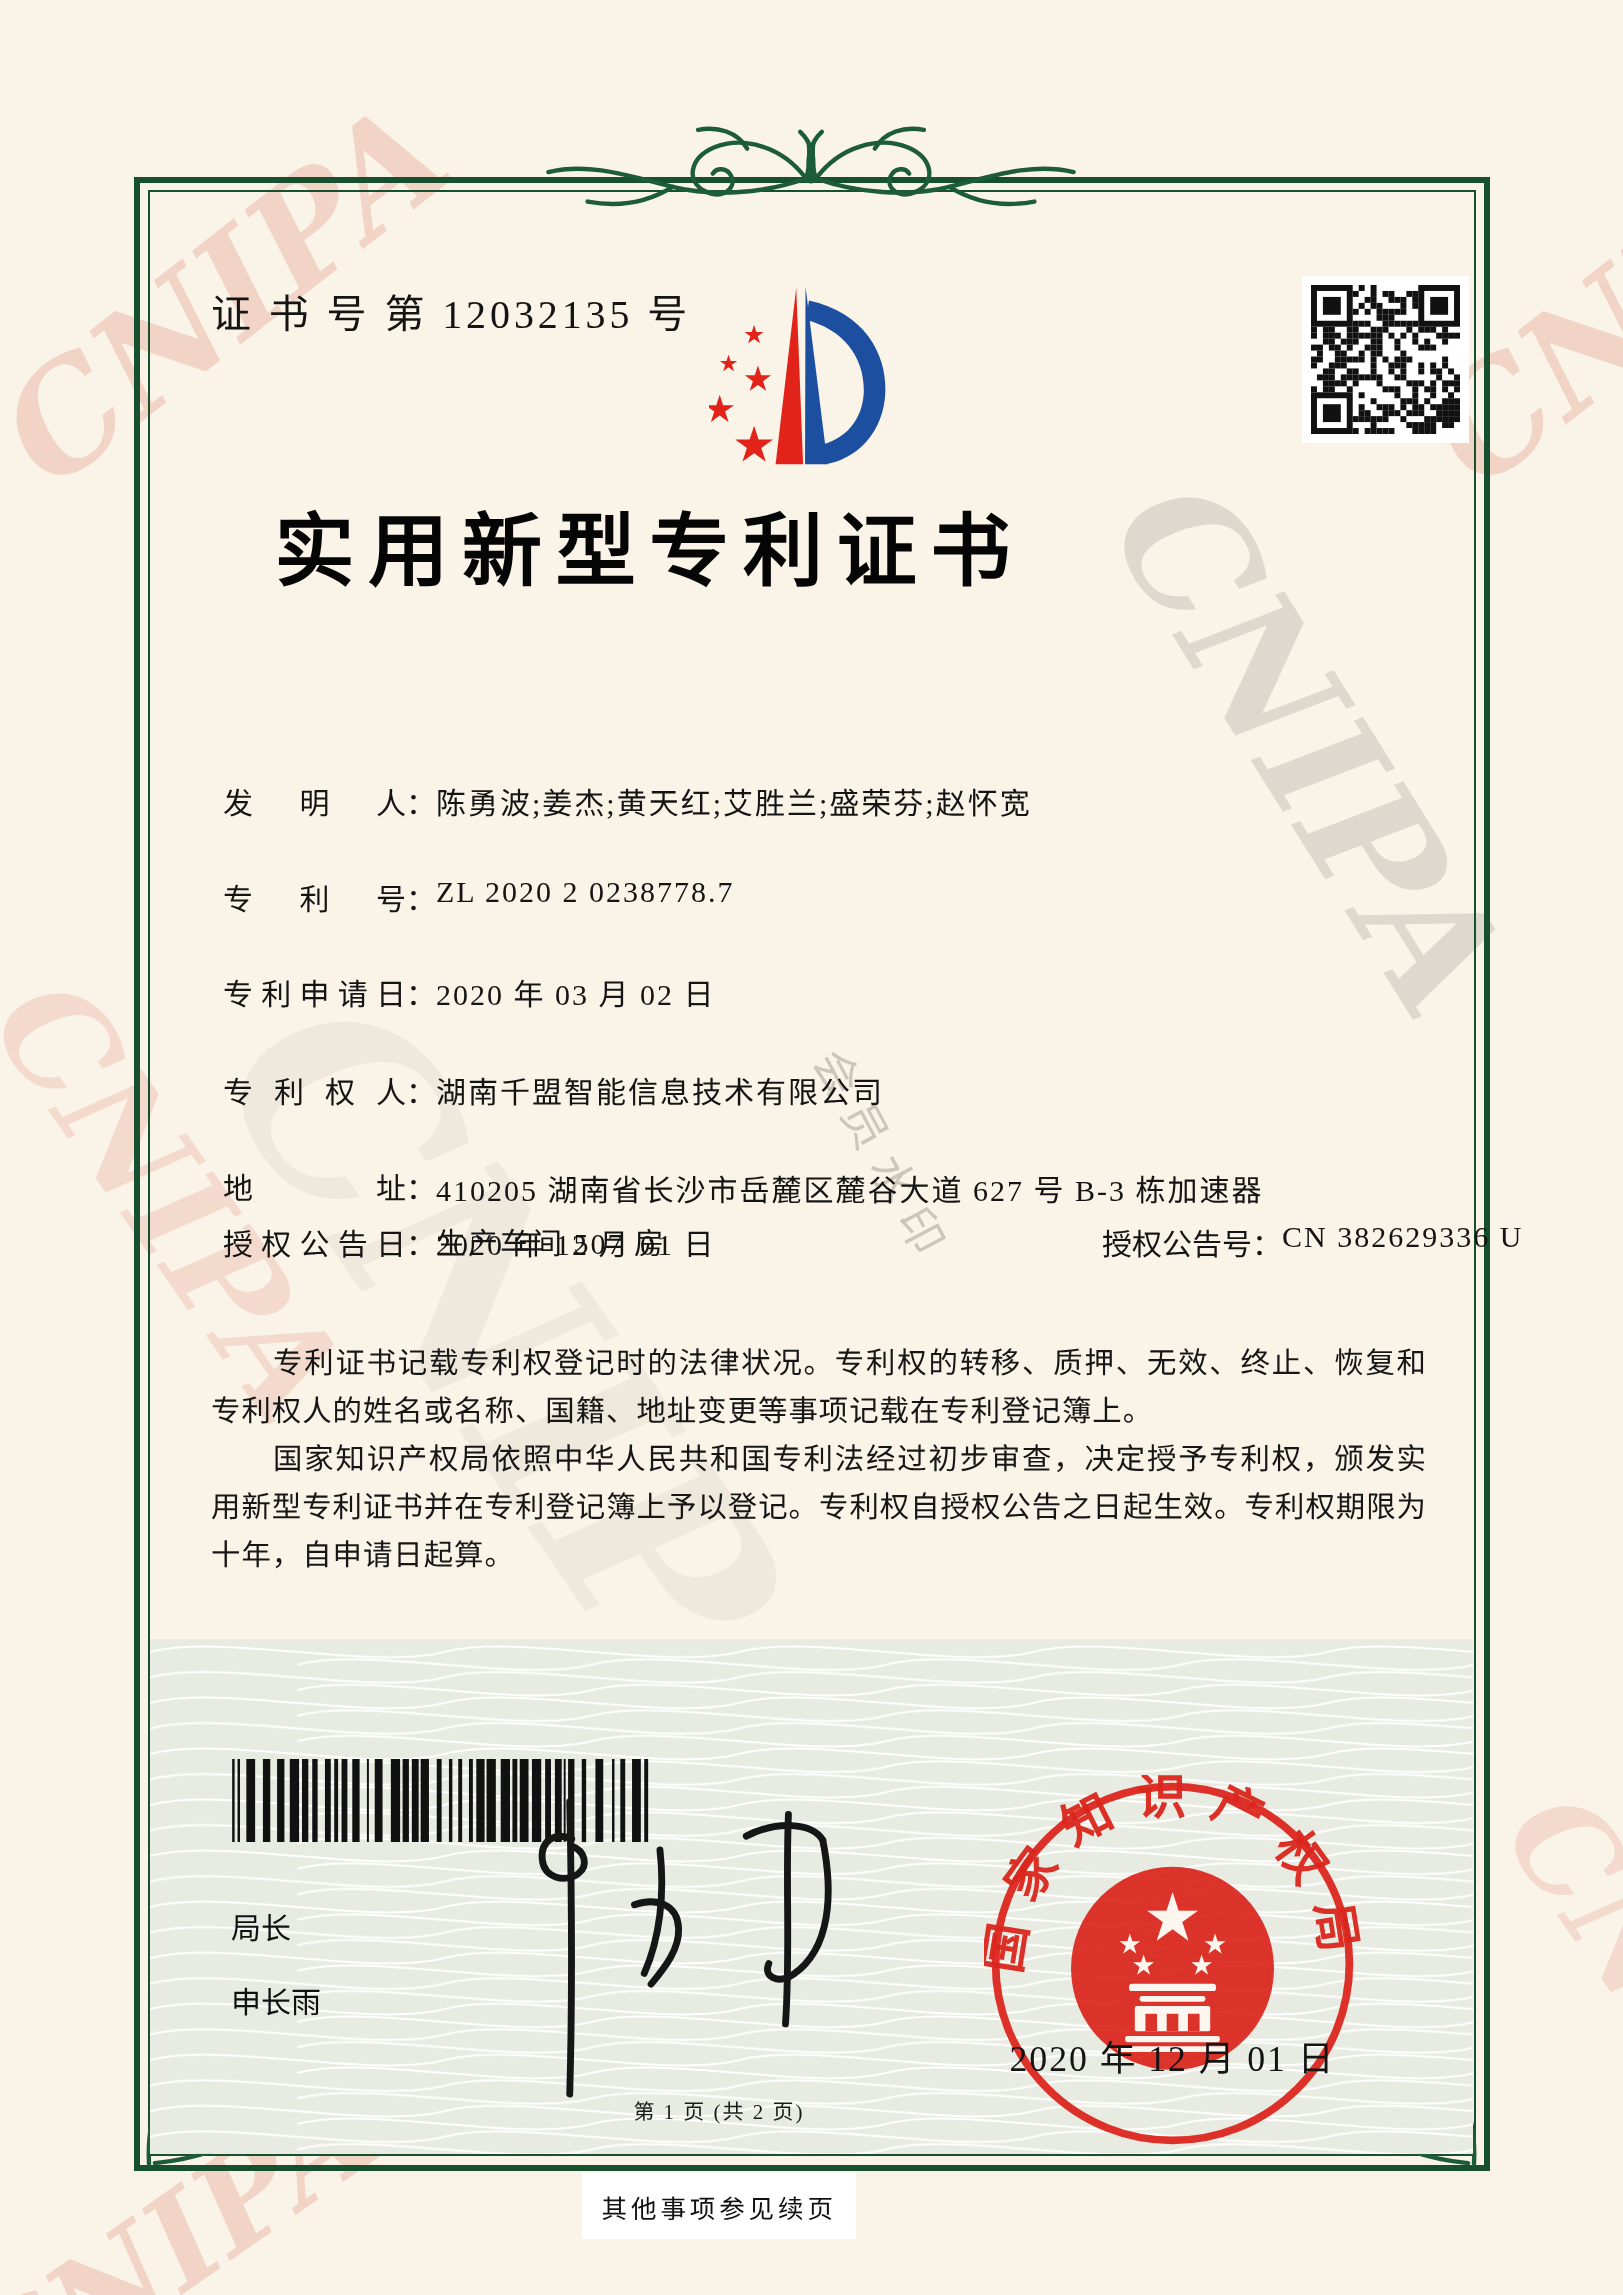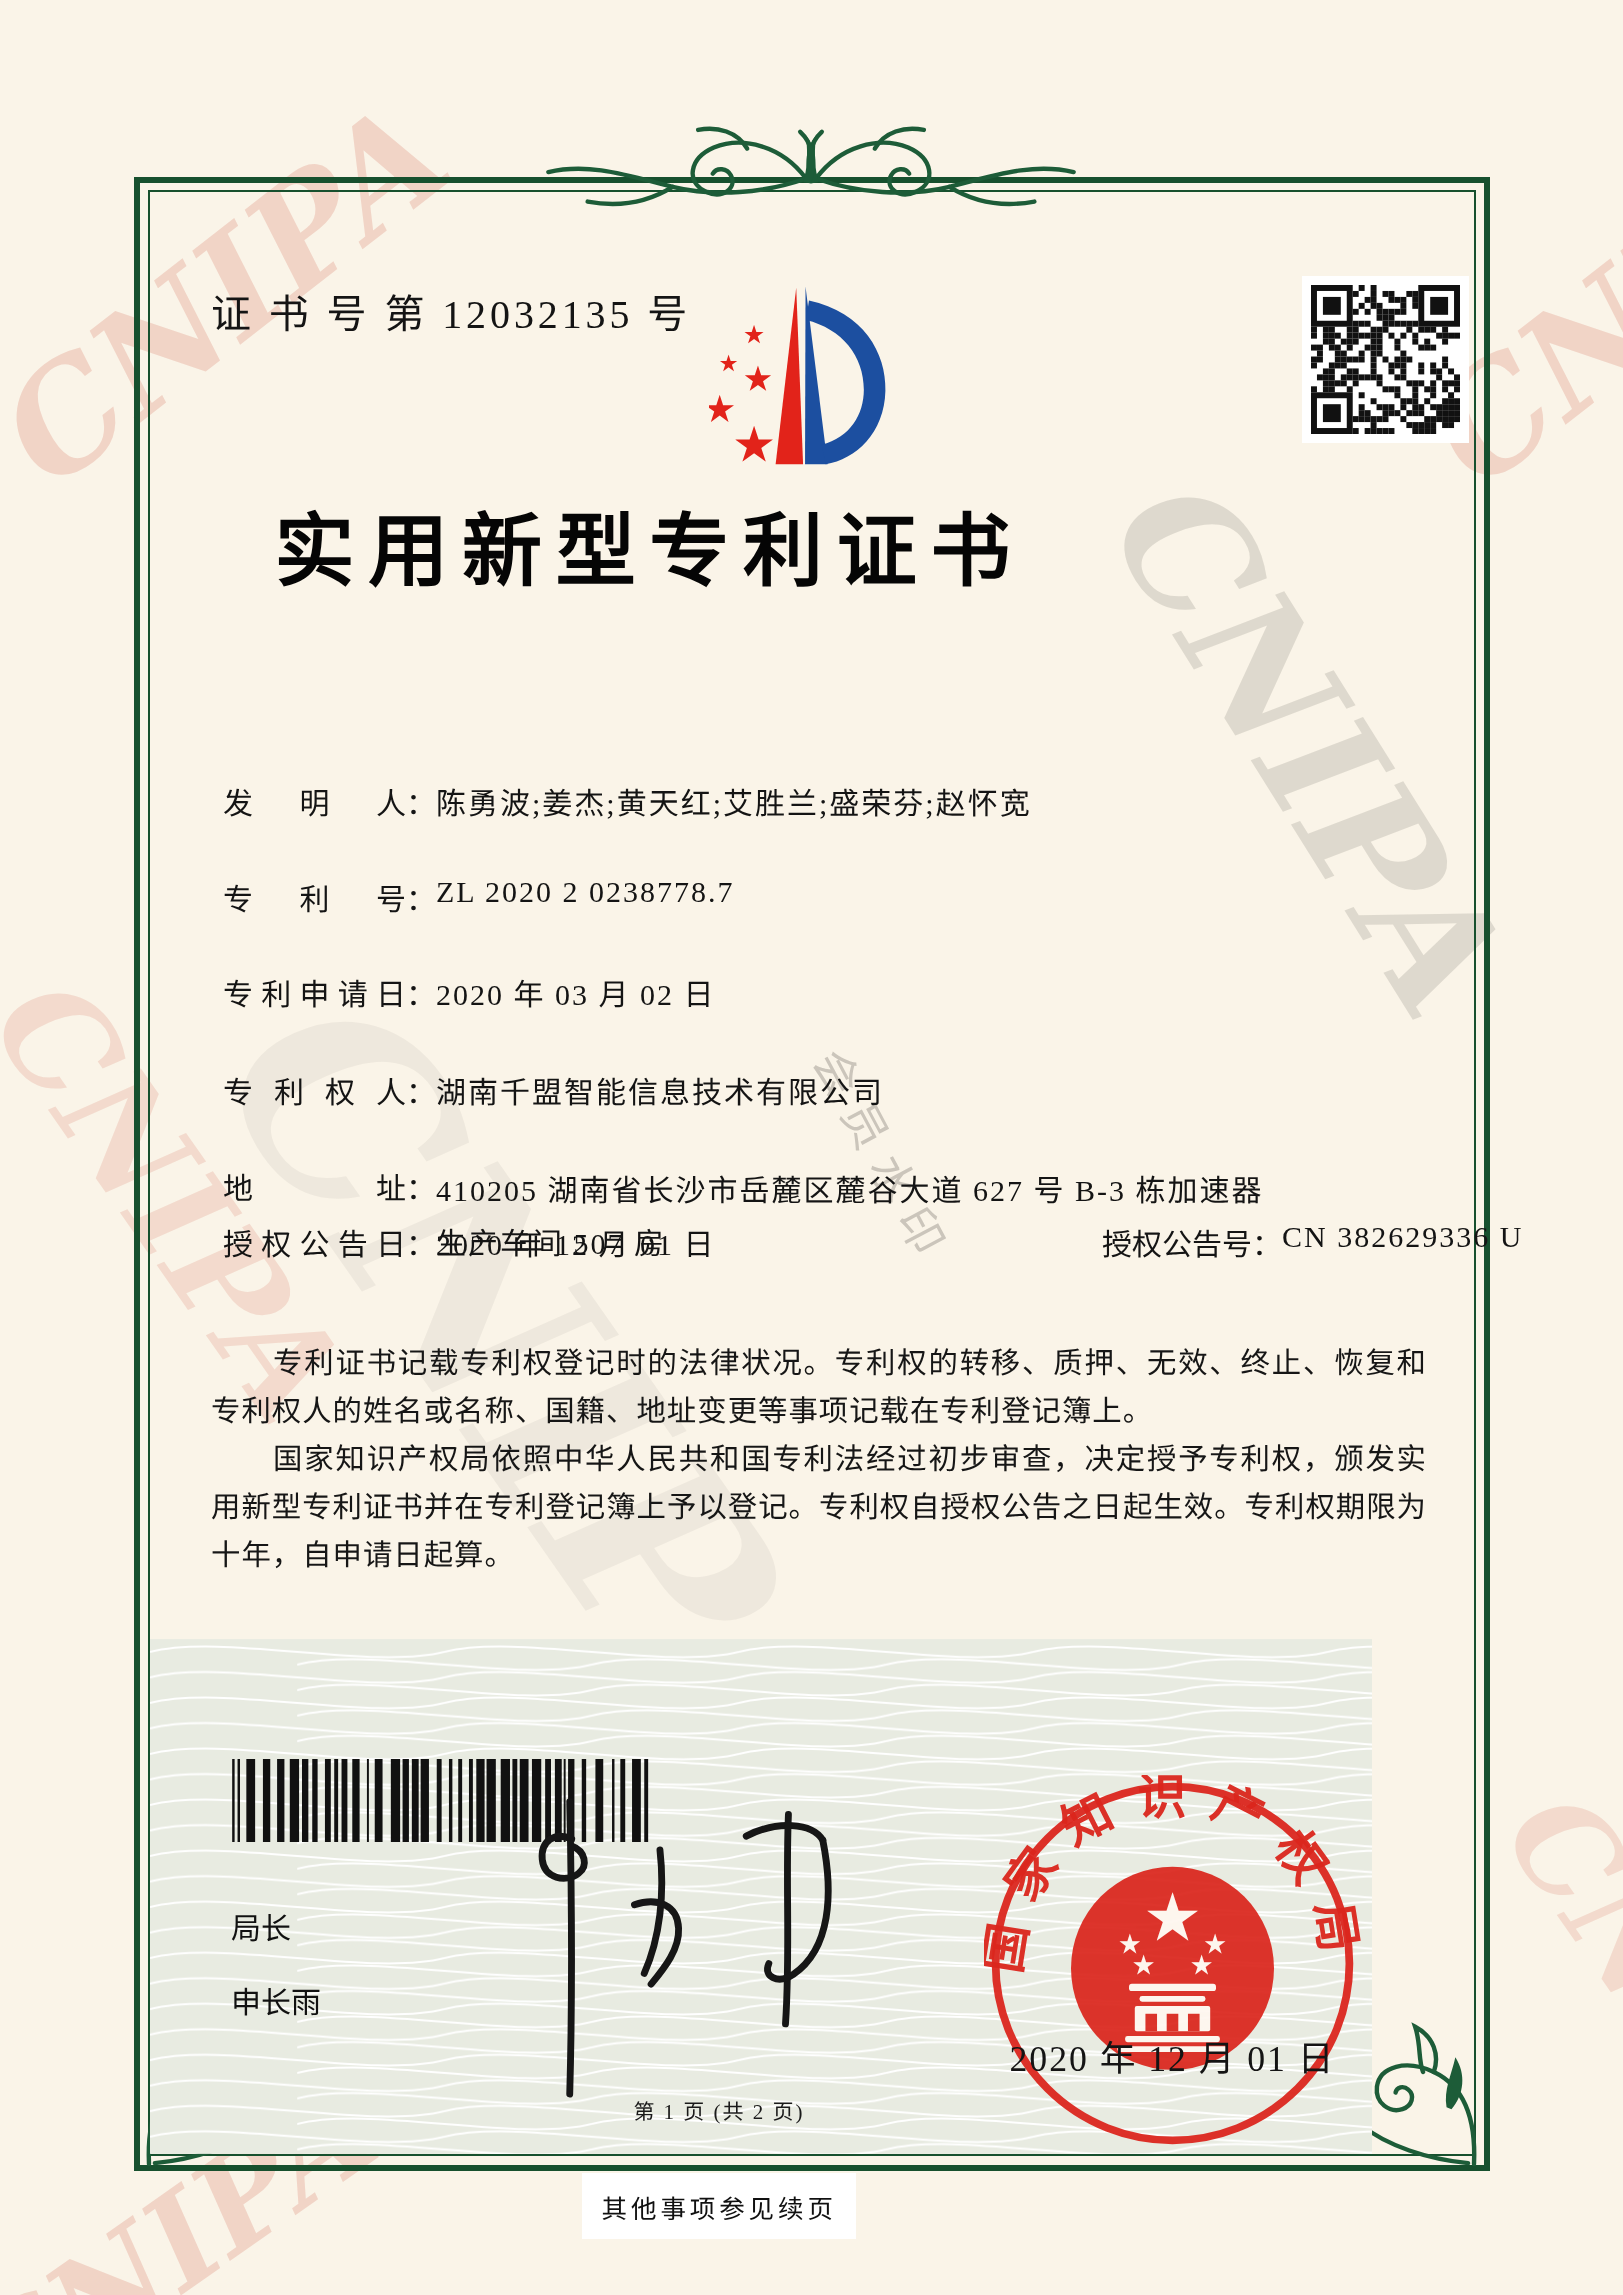--- a/index.html
+++ b/index.html
@@ -44,21 +44,21 @@
   .fvalue-wrap{display:inline-block;width:844px;white-space:normal;line-height:53px;letter-spacing:2px;vertical-align:top;}
   .grant2{position:absolute;left:879px;top:0;white-space:nowrap;}
   .row-grant{width:1276px;}
 
   
   .paras{position:absolute;left:211px;top:1339px;width:1216px;font-size:29.4px;
          line-height:48px;color:#161616;text-align:justify;letter-spacing:1px;}
   .paras p{margin:0;text-indent:62px;}
 
   
-  .band{position:absolute;left:150px;top:1639px;width:1222px;height:515px;overflow:hidden;}
+  .band{position:absolute;left:150px;top:1639px;width:1323px;height:515px;overflow:hidden;}
   .band svg.waves{position:absolute;left:0;top:0;}
   .barcode{position:absolute;left:81px;top:120px;}
   .director-label{position:absolute;left:81px;top:265px;font-size:30px;color:#111;}
   .director-name{position:absolute;left:81px;top:339px;font-size:30px;color:#111;}
   .signature{position:absolute;left:304px;top:137px;}
   .seal{position:absolute;left:834px;top:136px;}
   .page-ind{position:absolute;left:196px;top:456px;width:746px;text-align:center;
             font-size:21px;color:#1a1a1a;letter-spacing:2px;}
 
   

